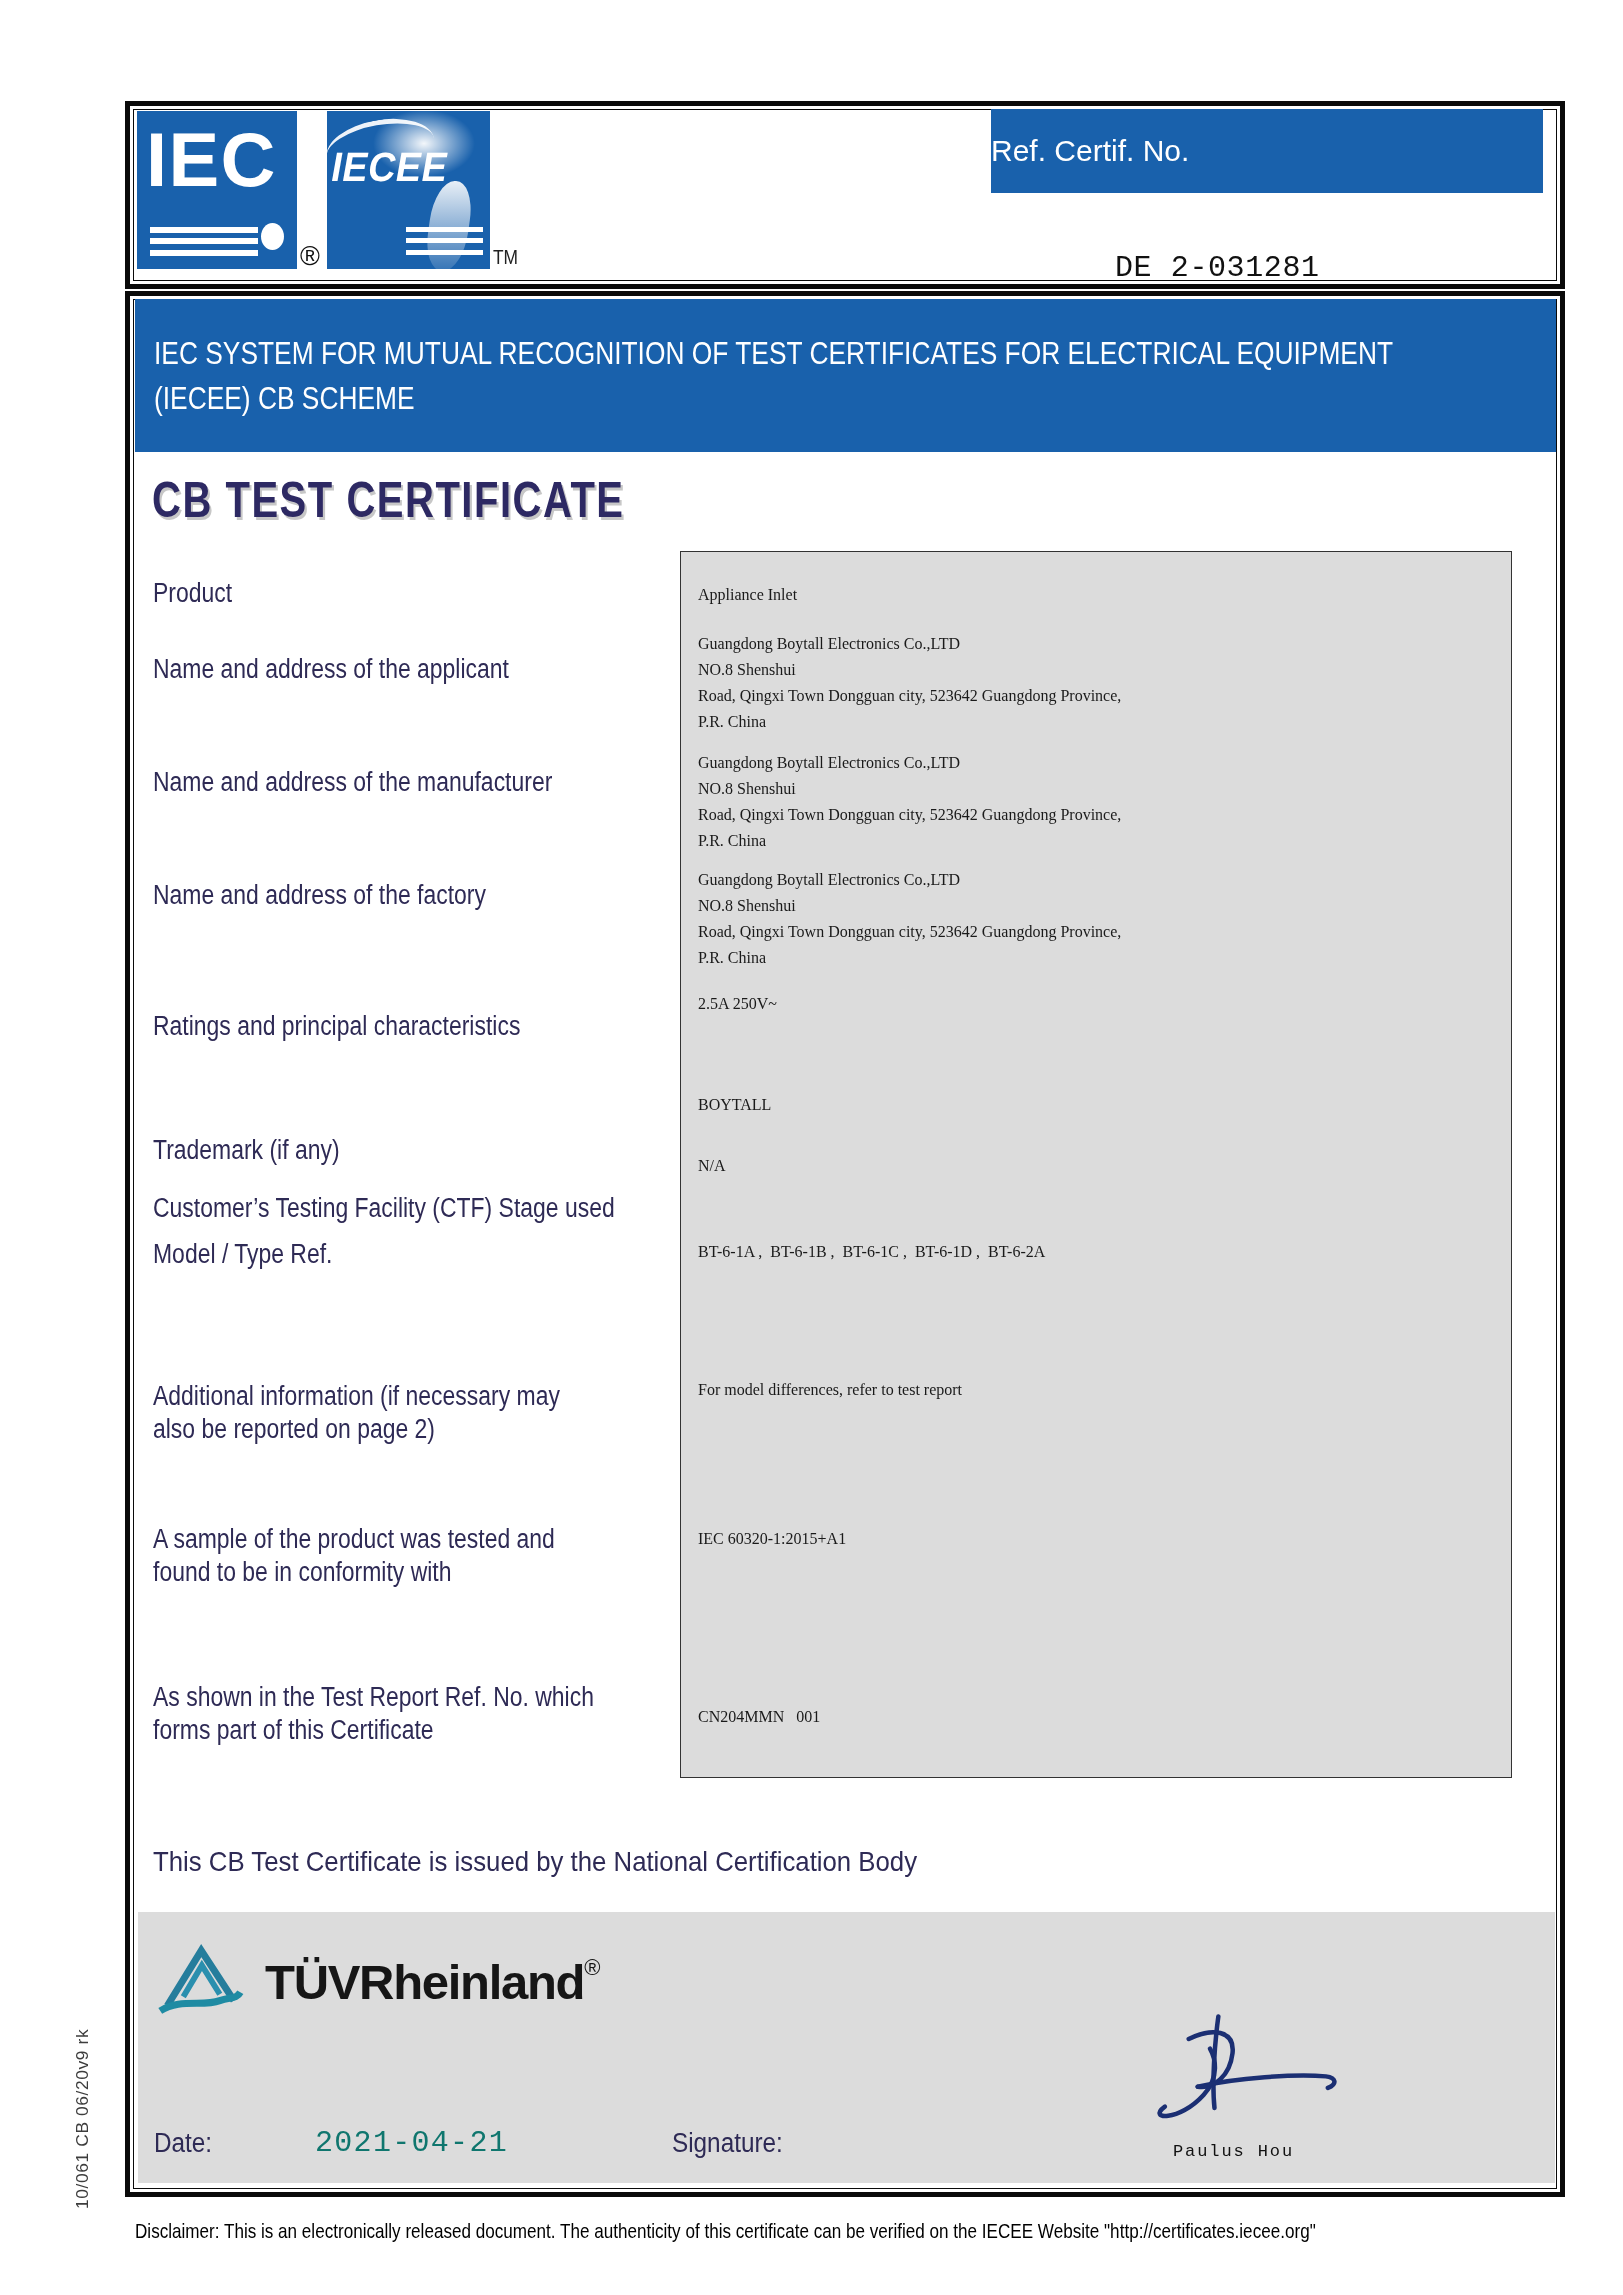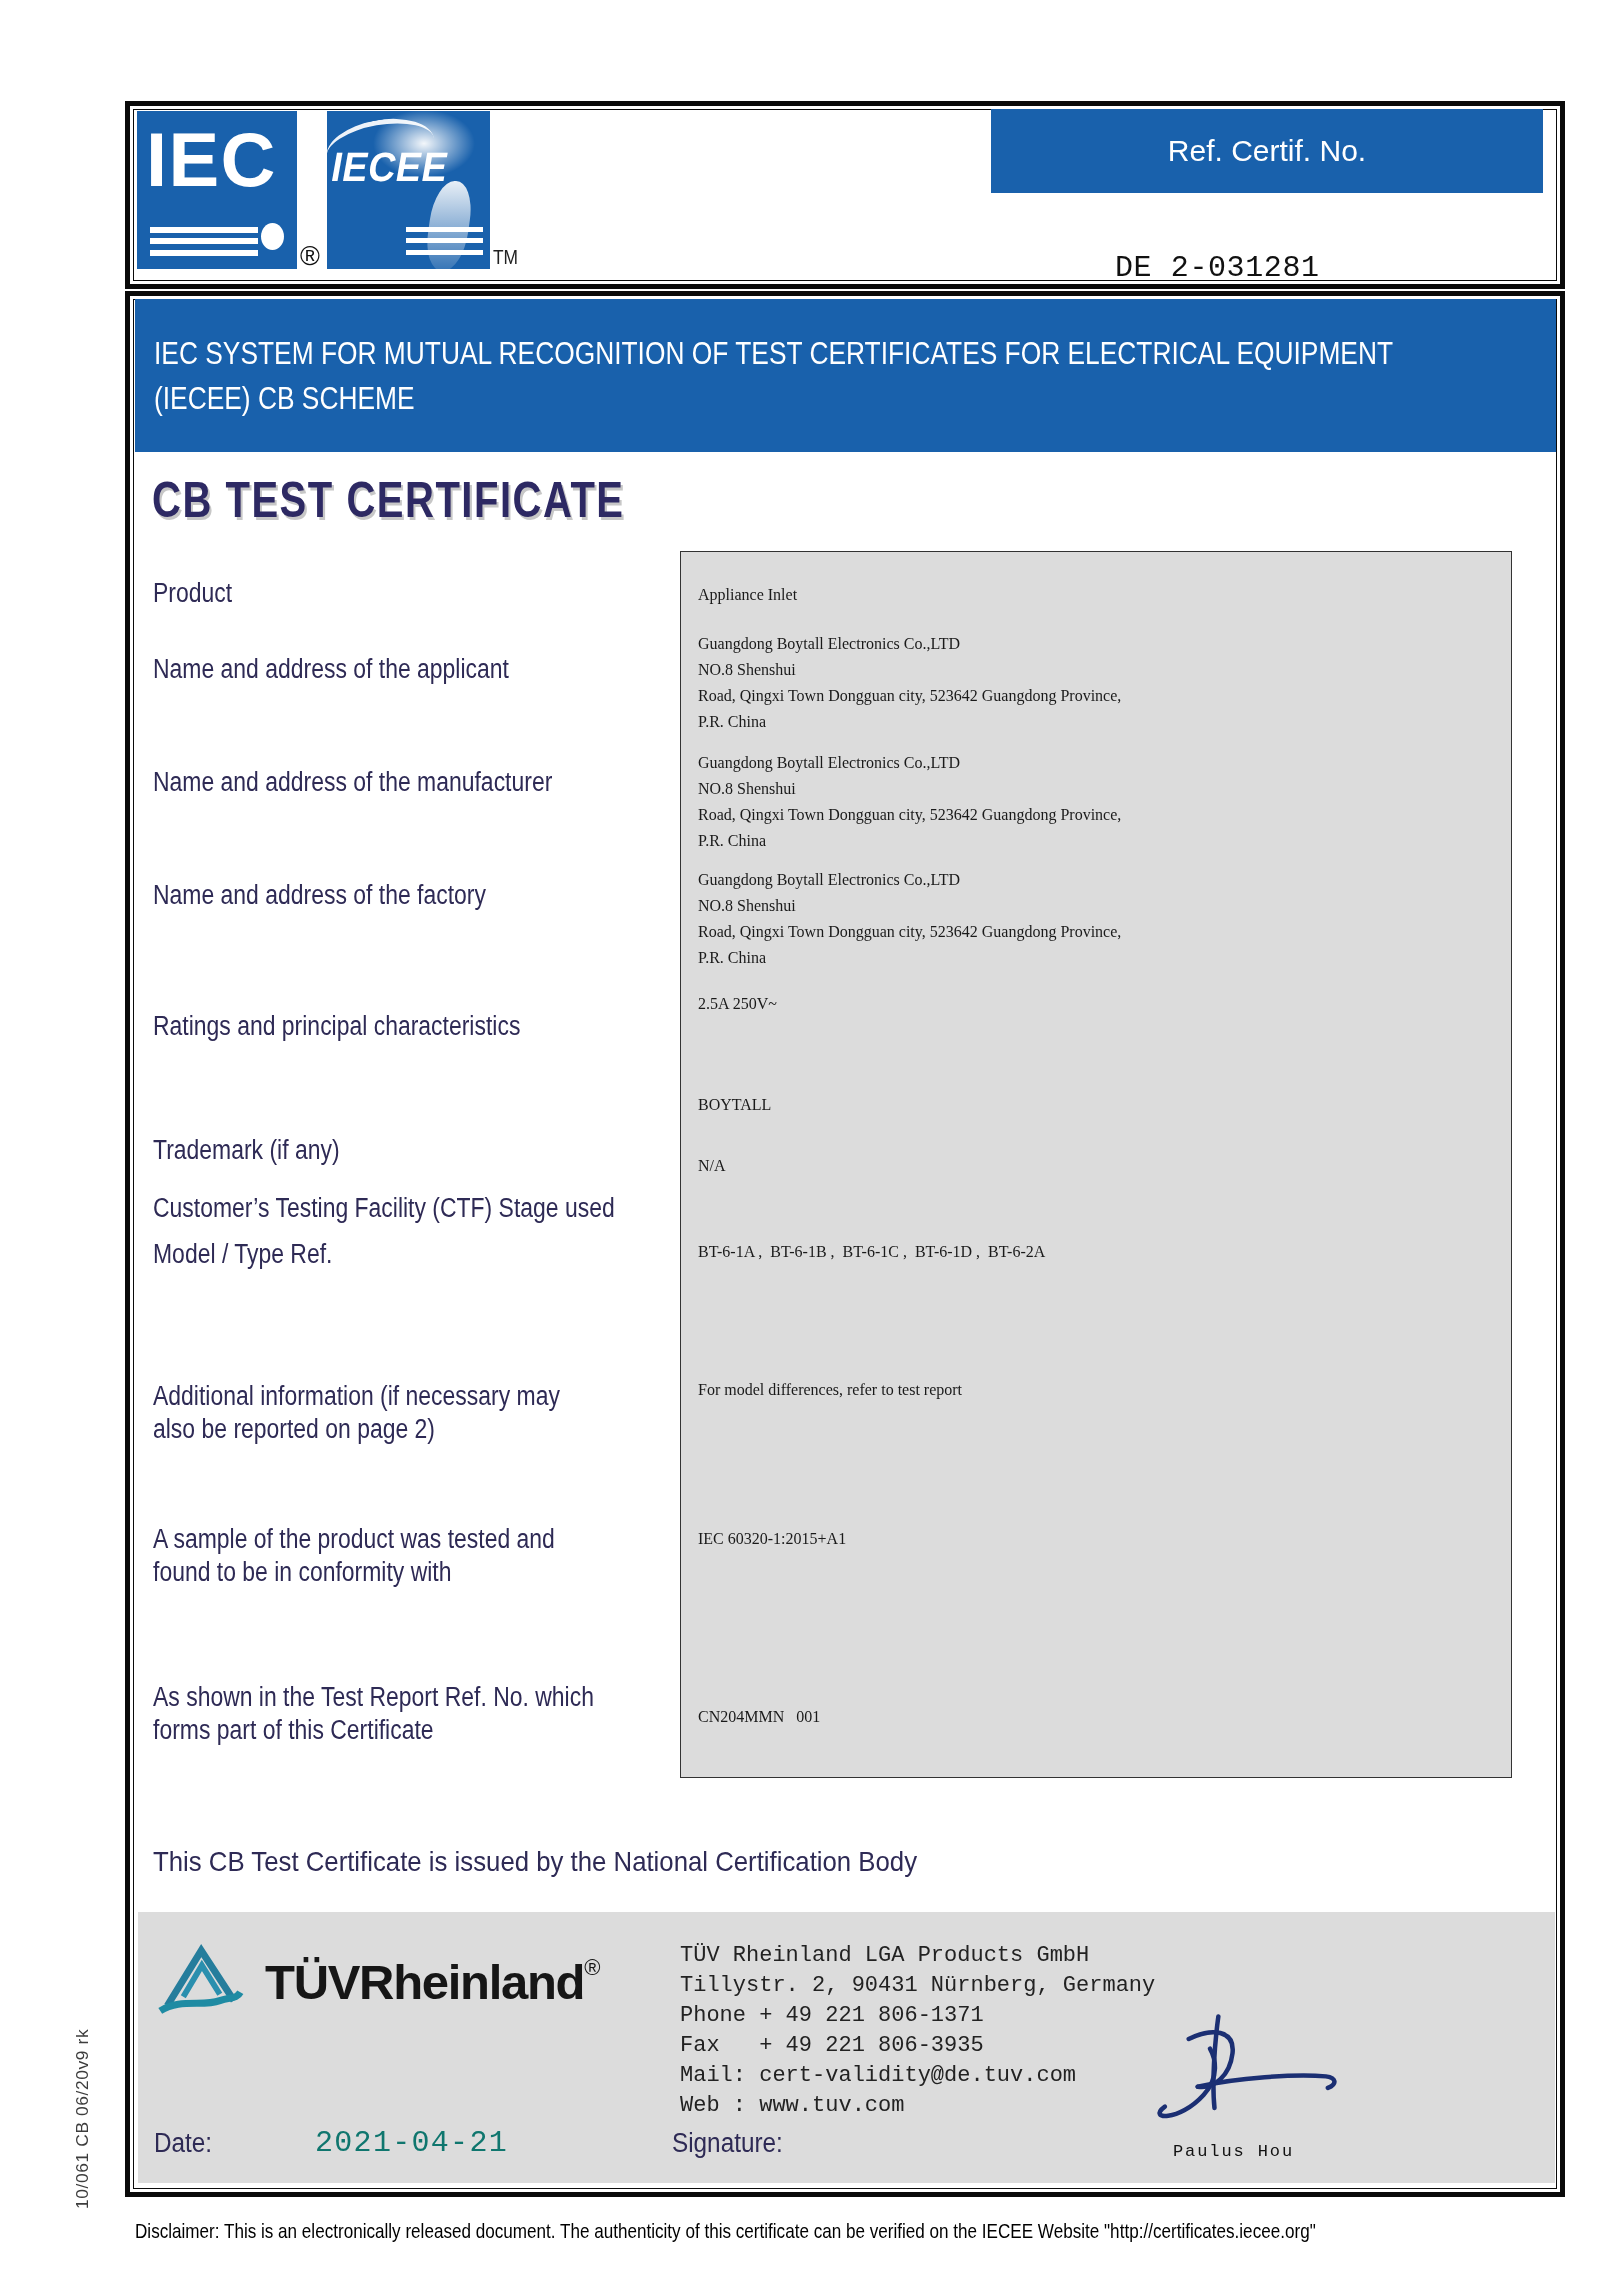--- a/index.html
+++ b/index.html
@@ -22,21 +22,21 @@
   #iecee-arc{position:absolute;left:-1.3px;top:9px;width:109px;height:51px;border-top:5.8px solid rgba(255,255,255,.92);border-radius:50%;transform:rotate(-10deg);}
   #iecee-glow{position:absolute;left:39px;top:-6.4px;width:116px;height:77px;background:radial-gradient(ellipse at center,rgba(255,255,255,.95) 0%,rgba(255,255,255,0) 62%);}
   #iecee-text{position:absolute;left:9px;top:33px;font-size:41px;font-weight:bold;color:#fff;letter-spacing:0.6px;transform:skewX(-10deg) scaleX(.92);transform-origin:0 0;}
   #iecee-band{position:absolute;left:102px;top:70px;width:40px;height:90px;background:linear-gradient(to bottom,rgba(255,255,255,.9),rgba(255,255,255,.12));transform:skewX(-8deg);border-radius:19.3px/39px;}
   .iecee-bar{position:absolute;left:79px;width:77px;height:5.1px;background:#fff;}
   #reg-mark{position:absolute;left:300px;top:241px;font-size:27px;color:#111;}
   #tm-mark{position:absolute;left:493px;top:247px;font-size:19.3px;color:#222;transform:scaleX(.9);transform-origin:0 0;}
 
   
   #ref-banner{position:absolute;left:991px;top:109px;width:552px;height:84px;background:#1961ac;}
-  #ref-label{position:absolute;width:100%;text-align:center;line-height:84px;font-size:30px;color:#fff;}
+  #ref-label{position:absolute;width:100%;text-align:left;line-height:84px;font-size:30px;color:#fff;}
   #ref-value{position:absolute;left:1115px;top:223px;font-family:"Liberation Mono",monospace;font-size:30px;letter-spacing:0.6px;color:#111;margin-top:28px;}
 
   
   #scheme-banner{position:absolute;left:135px;top:299px;width:1421px;height:153px;background:#1961ac;}
   .scheme-line{position:absolute;left:19.3px;font-size:31px;color:#fff;white-space:nowrap;transform:scaleX(.85);transform-origin:0 0;}
   #scheme-line1{top:37px;}
   #scheme-line2{top:82px;}
   #page-title{position:absolute;left:152px;top:471px;font-size:50px;font-weight:bold;color:#2d2963;letter-spacing:1.9px;transform:scaleX(.8);transform-origin:0 0;white-space:nowrap;text-shadow:2.6px 2.6px 0 rgba(130,130,130,.45);}
 
   
@@ -164,26 +164,20 @@
   <div id="footer-bg"></div>
 
   <svg id="tuv-logo" width="98" height="73" viewBox="0 0 152 114">
     <path d="M 14 98 L 67 12 L 118 90" fill="none" stroke="#257d9c" stroke-width="11"></path>
     <path d="M 39 84 L 68 35 L 96 80" fill="none" stroke="#2a8fae" stroke-width="9"></path>
     <path d="M 3 106 C 34 86, 70 100, 96 90 C 112 84, 122 88, 128 77" fill="none" stroke="#1f8ba3" stroke-width="11"></path>
   </svg>
 
   <div id="brand"><span>TÜVRheinland</span><sup>®</sup></div>
 
-  <div id="contact">TÜV Rheinland LGA Products GmbH
-Tillystr. 2, 90431 Nürnberg, Germany
-Phone + 49 221 806-1371
-Fax   + 49 221 806-3935
-Mail: cert-validity@de.tuv.com
-Web : www.tuv.com</div>
 
   <svg id="signature-svg" width="219" height="116" viewBox="0 0 340 180">
     <g fill="none" stroke="#1b2f73" stroke-width="7" stroke-linecap="round">
       <path d="M 20 150 C -8 170, 42 174, 80 132 C 106 103, 98 74, 90 60"></path>
       <path d="M 103 10 C 97 54, 93 114, 97 152"></path>
       <path d="M 57 45 C 93 27, 129 31, 125 67 C 121 101, 97 123, 71 119"></path>
       <path d="M 71 119 C 131 105, 222 99, 270 103 C 286 105, 288 115, 273 121"></path>
     </g>
   </svg>
 

